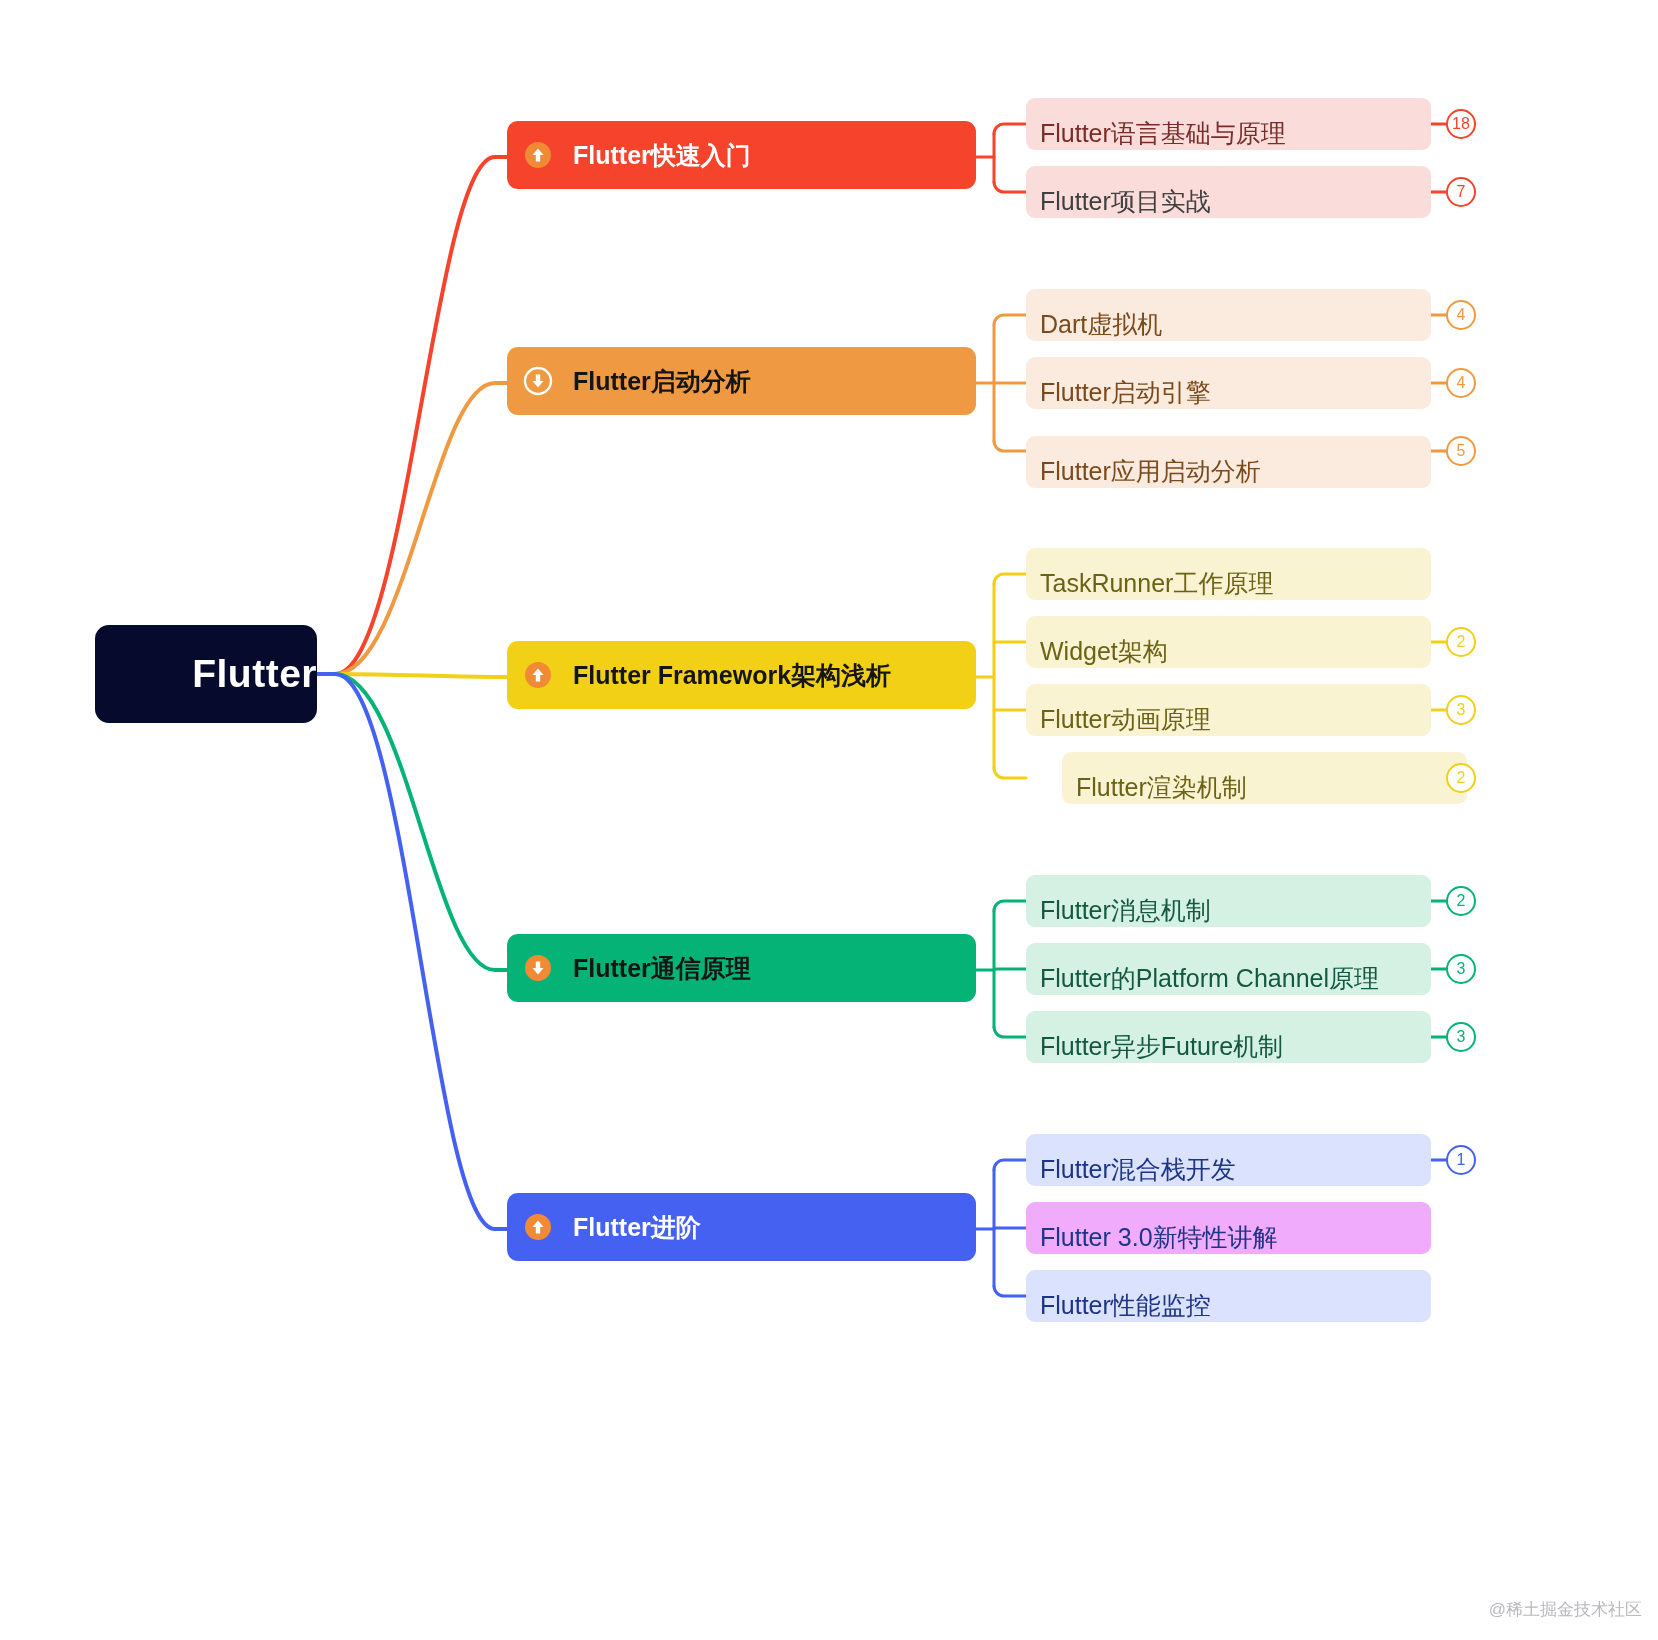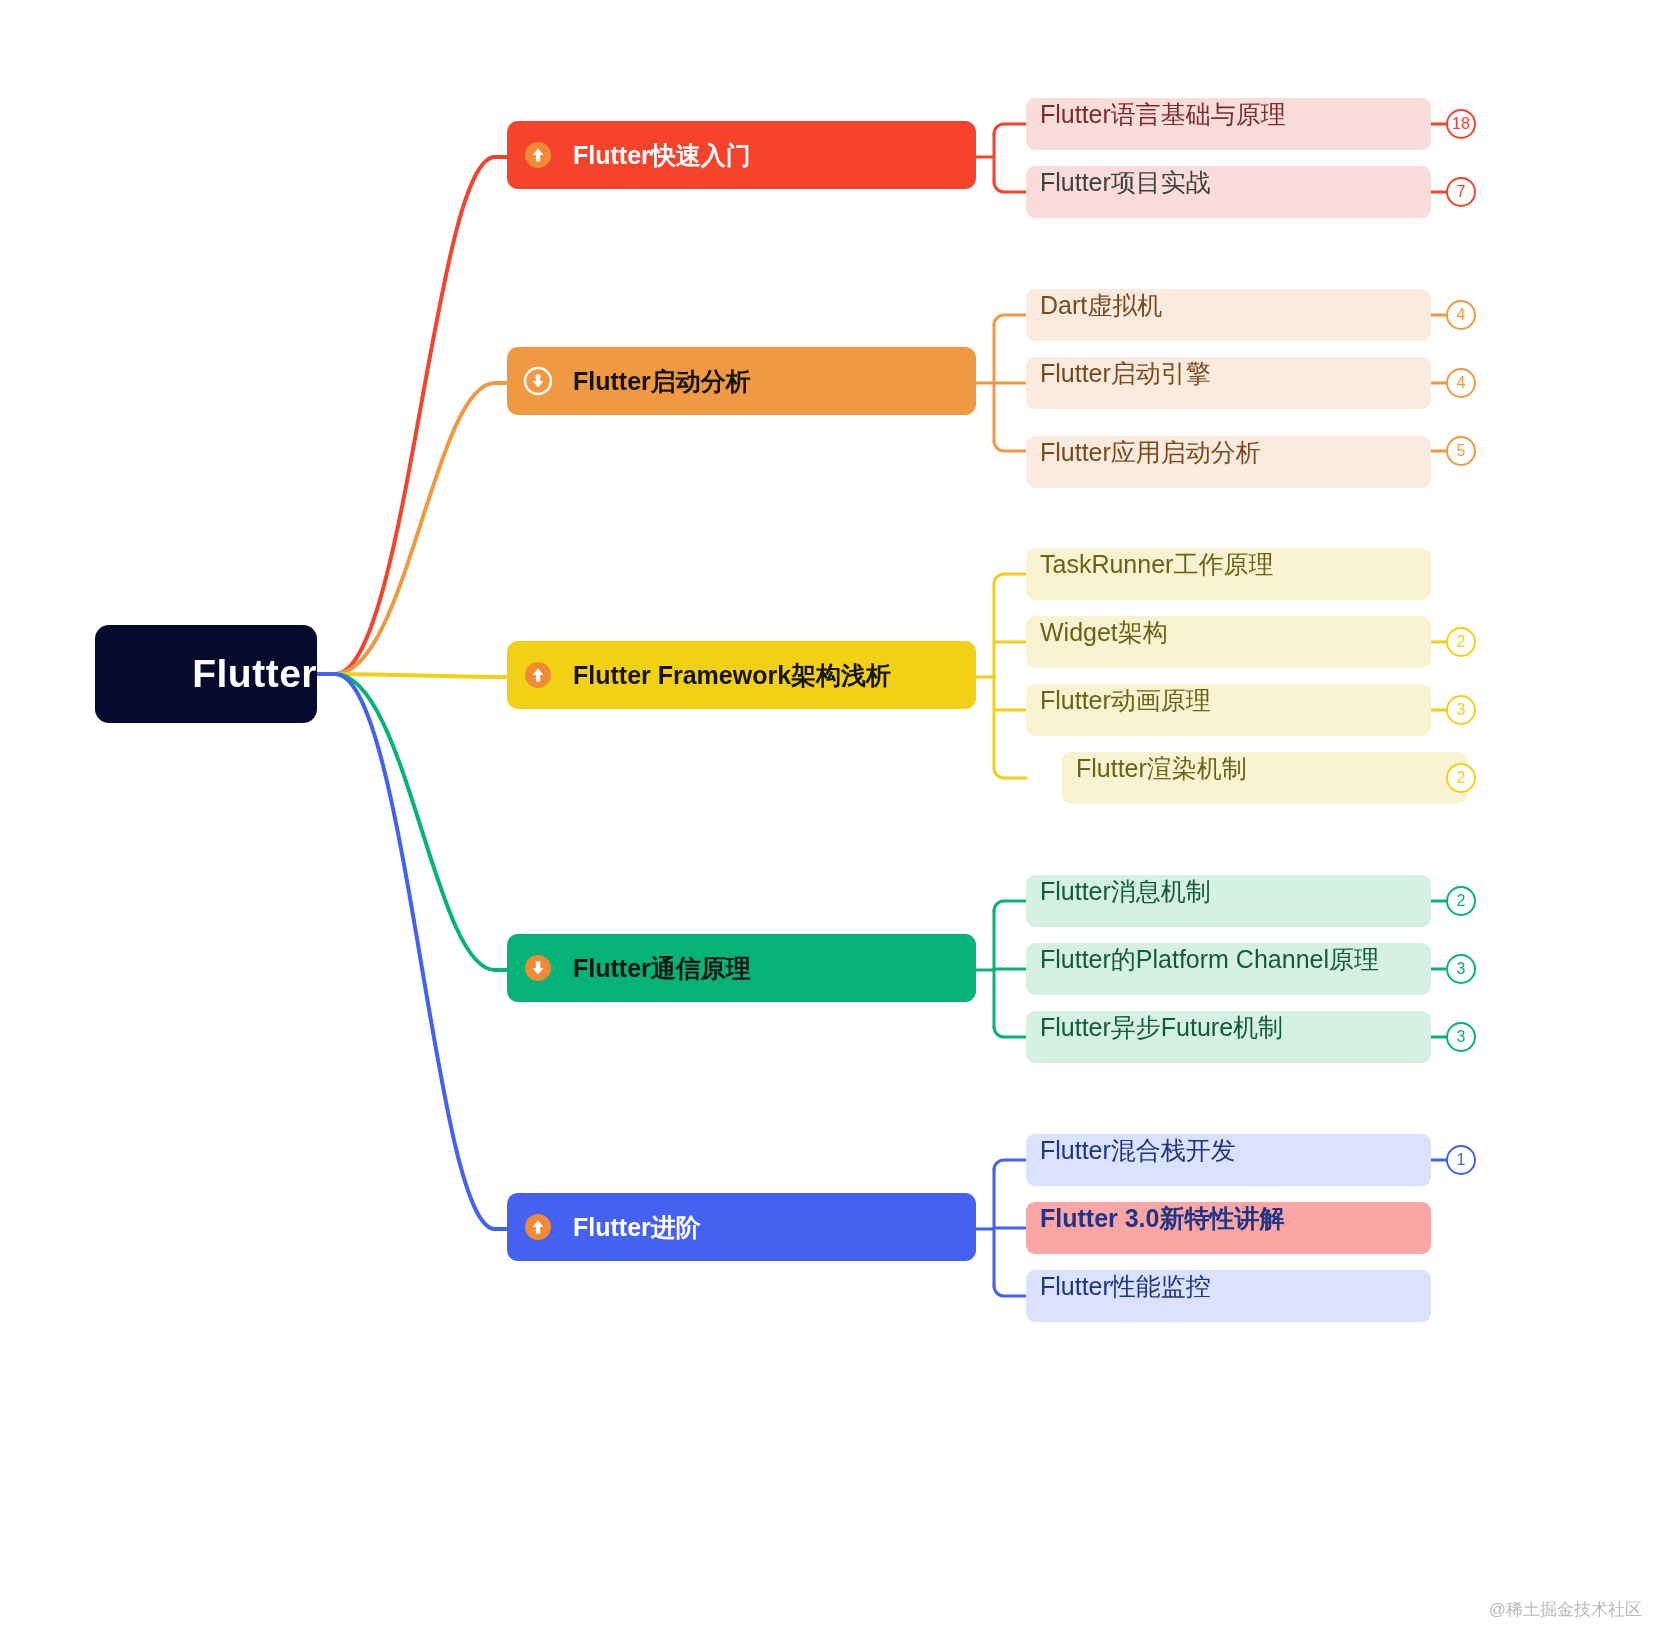--- a/index.html
+++ b/index.html
@@ -53,21 +53,21 @@
     display: flex; align-items: center; justify-content: center;
   }
   .topic-icon svg { display: block; }
 
   
   .leaf {
     position: absolute;
     height: 52px;
     border-radius: 9px;
     display: flex;
-    align-items: flex-start;
+    align-items: flex-end;
     padding-left: 14px;
     font-size: 25px;
     white-space: nowrap;
   }
 
   
   .badge {
     position: absolute;
     width: 30px; height: 30px;
     border-radius: 50%;
@@ -268,21 +268,21 @@
           </svg>
         </span>
         <span class="topic-label">Flutter进阶</span>
       </div>
       <div class="leaf" style="left: 1026px; top: 1134px; width: 405px; background: rgb(219, 226, 253); color: rgb(29, 53, 132);">
         <span>Flutter混合栈开发</span>
       </div>
       <div class="badge" style="left: 1446px; top: 1145px; color: rgb(68, 97, 242);">
         <span>1</span>
       </div>
-      <div class="leaf" style="left: 1026px; top: 1202px; width: 405px; background: #fca5a5; color: rgb(29, 53, 132); font-weight: bold;">
+      <div class="leaf" style="left: 1026px; top: 1202px; width: 405px; background: #f0abfc; color: rgb(29, 53, 132);">
         <span>Flutter 3.0新特性讲解</span>
       </div>
       <div class="leaf" style="left: 1026px; top: 1270px; width: 405px; background: rgb(219, 226, 253); color: rgb(29, 53, 132);">
         <span>Flutter性能监控</span>
       </div>
     </div>
 
   <div class="footer-credit">@稀土掘金技术社区</div>
 </div>
 

